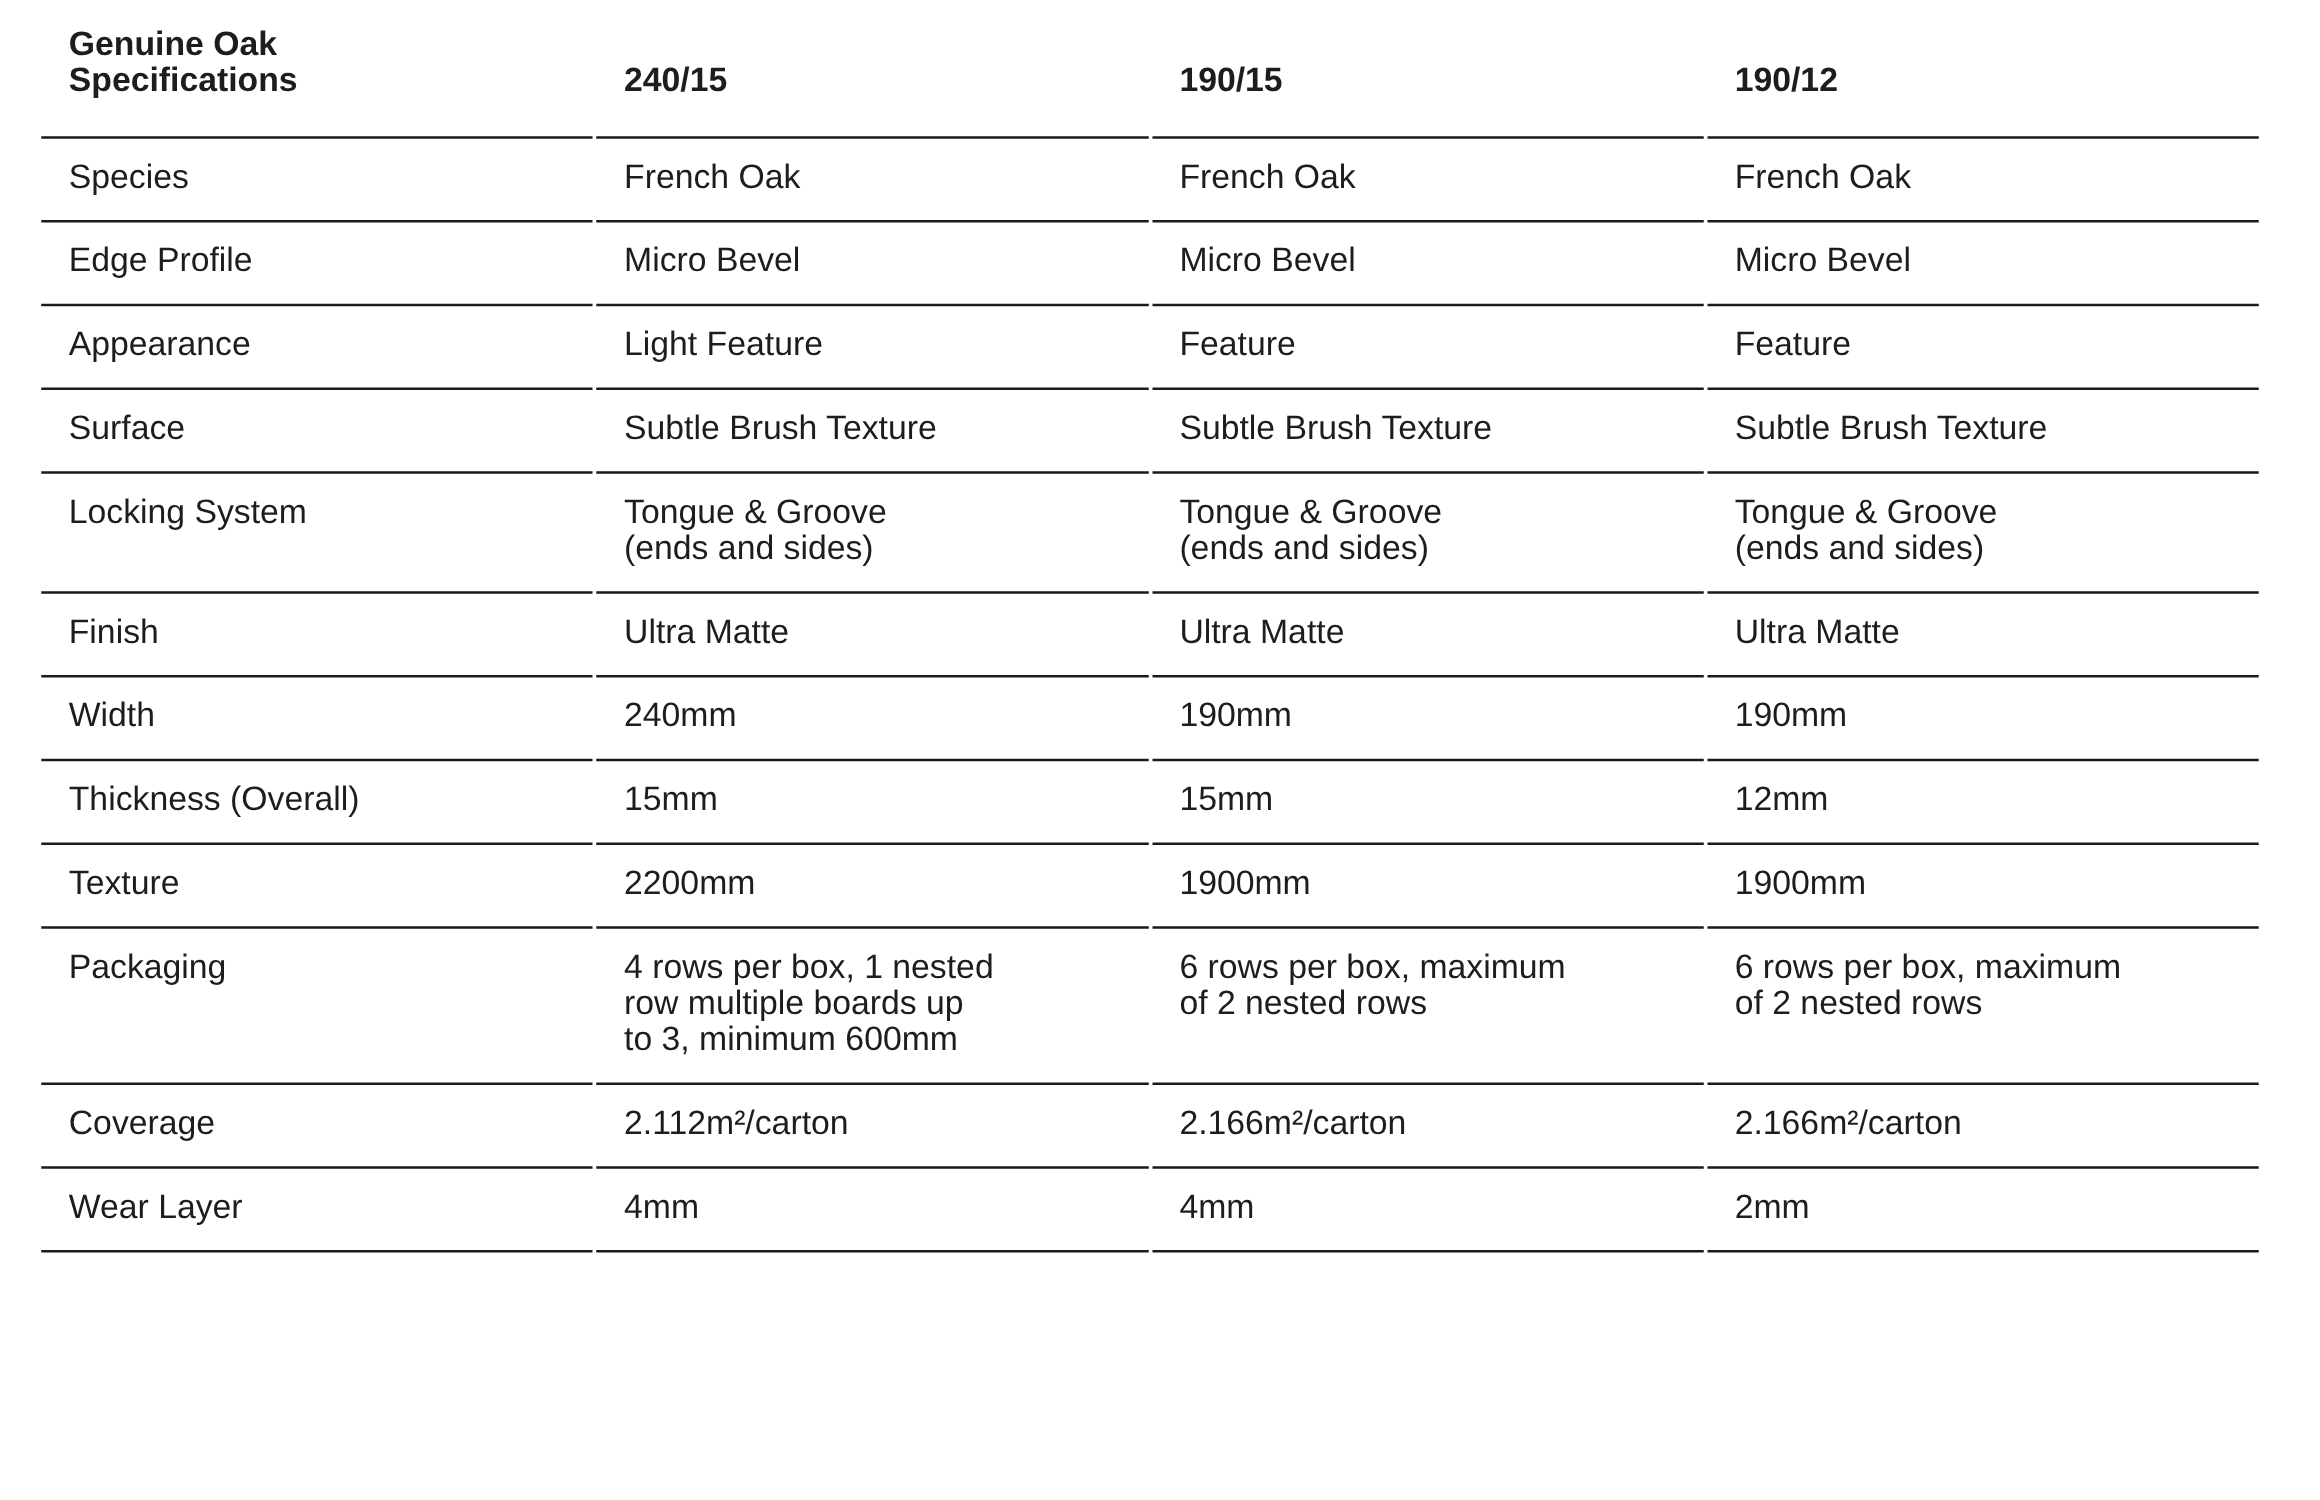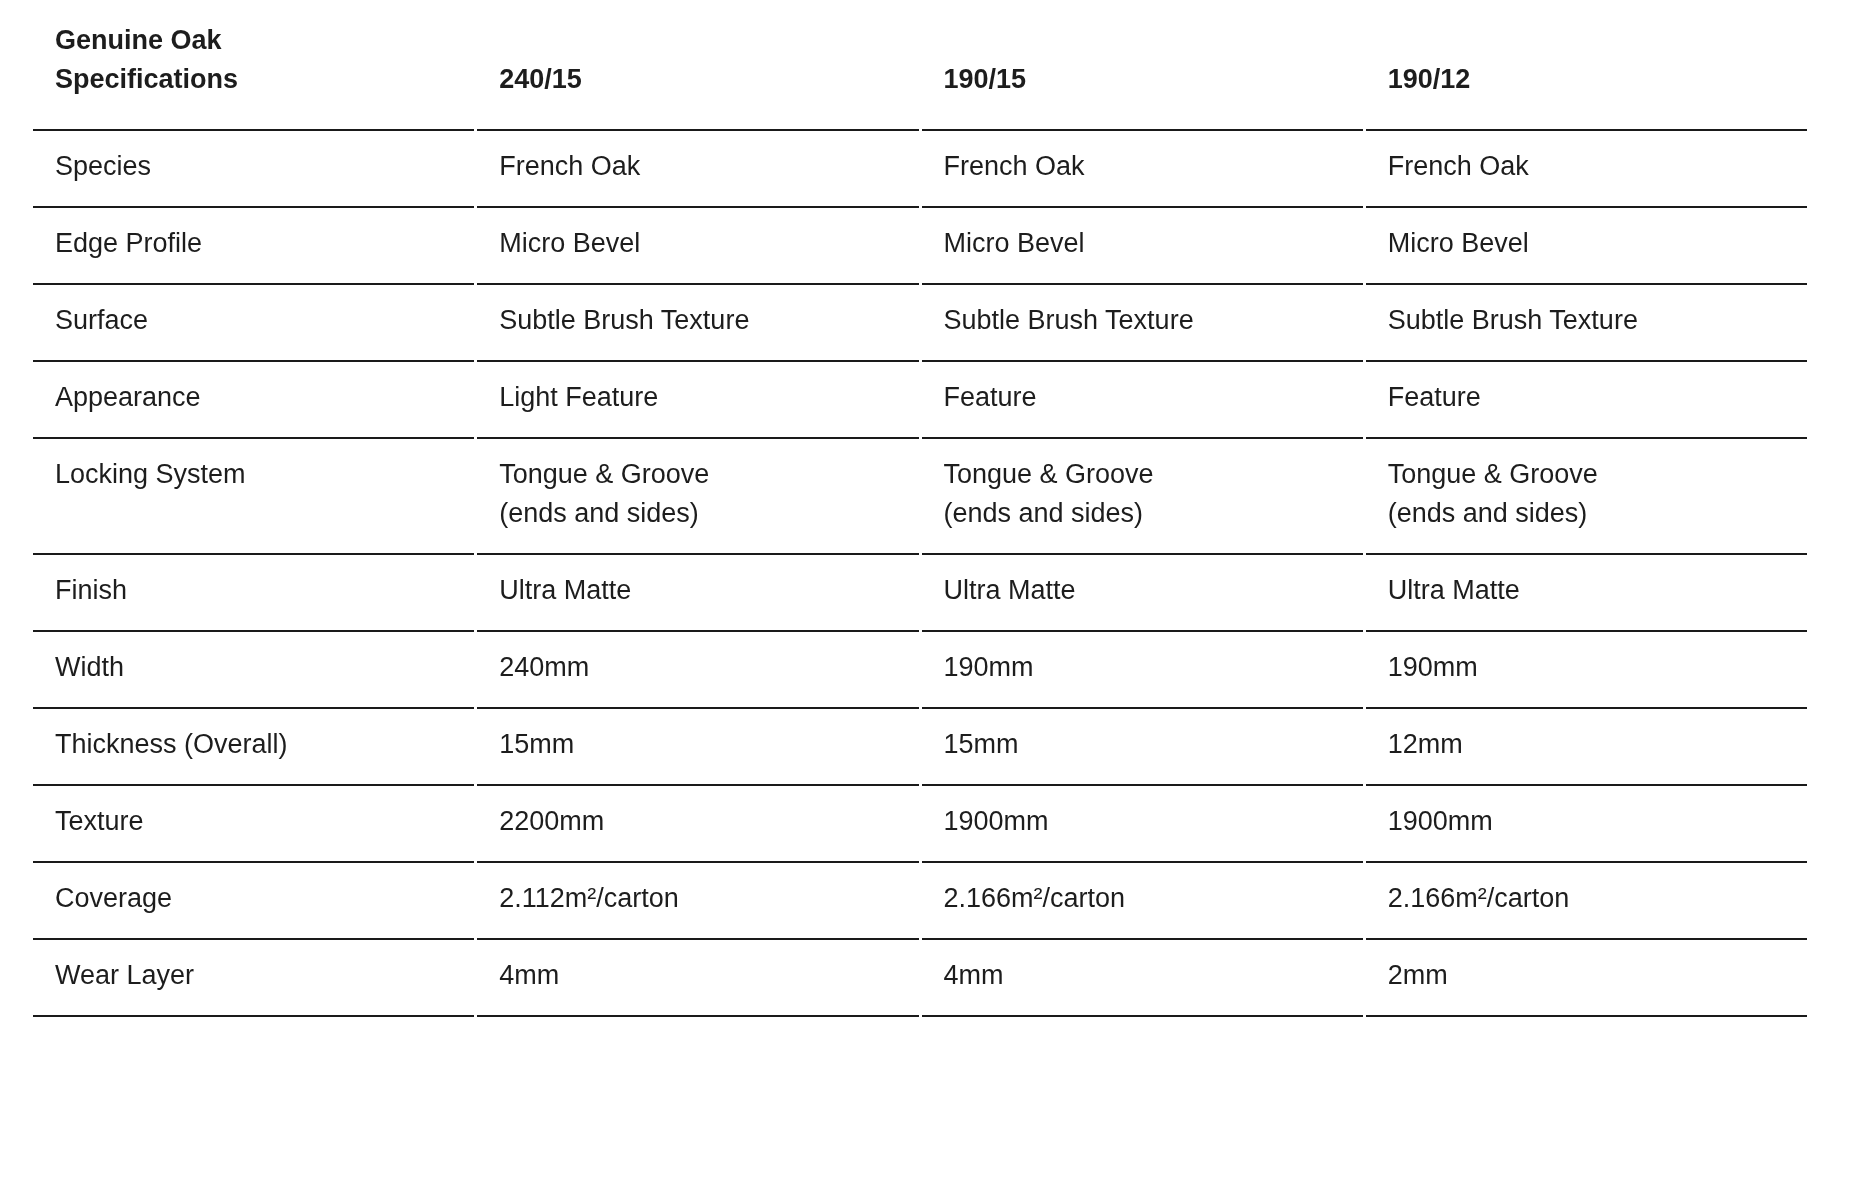--- a/index.html
+++ b/index.html
@@ -21,21 +21,21 @@
     left: 30px;
     top: 21px;
     width: 1780px;
     border-collapse: separate;
     border-spacing: 3px 0;
     table-layout: fixed;
   }
   table.spec-table col { width: 25%; }
   th, td {
     font-size: 27px;
-    line-height: 39px;
+    line-height: 29px;
     text-align: left;
     white-space: pre-line;
     border-bottom: 2px solid #1a1a1a;
     color: #1d1d1d;
   }
   thead th {
     vertical-align: bottom;
     font-weight: 700;
     padding: 0 10px 30px 22px;
   }
@@ -72,30 +72,30 @@
         <td>French Oak</td>
         <td>French Oak</td>
       </tr>
       <tr>
         <th>Edge Profile</th>
         <td>Micro Bevel</td>
         <td>Micro Bevel</td>
         <td>Micro Bevel</td>
       </tr>
       <tr>
+        <th>Appearance</th>
+        <td>Light Feature</td>
+        <td>Feature</td>
+        <td>Feature</td>
+      </tr>
+      <tr>
         <th>Surface</th>
         <td>Subtle Brush Texture</td>
         <td>Subtle Brush Texture</td>
         <td>Subtle Brush Texture</td>
-      </tr>
-      <tr>
-        <th>Appearance</th>
-        <td>Light Feature</td>
-        <td>Feature</td>
-        <td>Feature</td>
       </tr>
       <tr>
         <th>Locking System</th>
         <td>Tongue &amp; Groove
 (ends and sides)</td>
         <td>Tongue &amp; Groove
 (ends and sides)</td>
         <td>Tongue &amp; Groove
 (ends and sides)</td>
       </tr>
@@ -117,20 +117,30 @@
         <td>15mm</td>
         <td>12mm</td>
       </tr>
       <tr>
         <th>Texture</th>
         <td>2200mm</td>
         <td>1900mm</td>
         <td>1900mm</td>
       </tr>
       <tr>
+        <th>Packaging</th>
+        <td>4 rows per box, 1 nested
+row multiple boards up
+to 3, minimum 600mm</td>
+        <td>6 rows per box, maximum
+of 2 nested rows</td>
+        <td>6 rows per box, maximum
+of 2 nested rows</td>
+      </tr>
+      <tr>
         <th>Coverage</th>
         <td>2.112m²/carton</td>
         <td>2.166m²/carton</td>
         <td>2.166m²/carton</td>
       </tr>
       <tr>
         <th>Wear Layer</th>
         <td>4mm</td>
         <td>4mm</td>
         <td>2mm</td>

